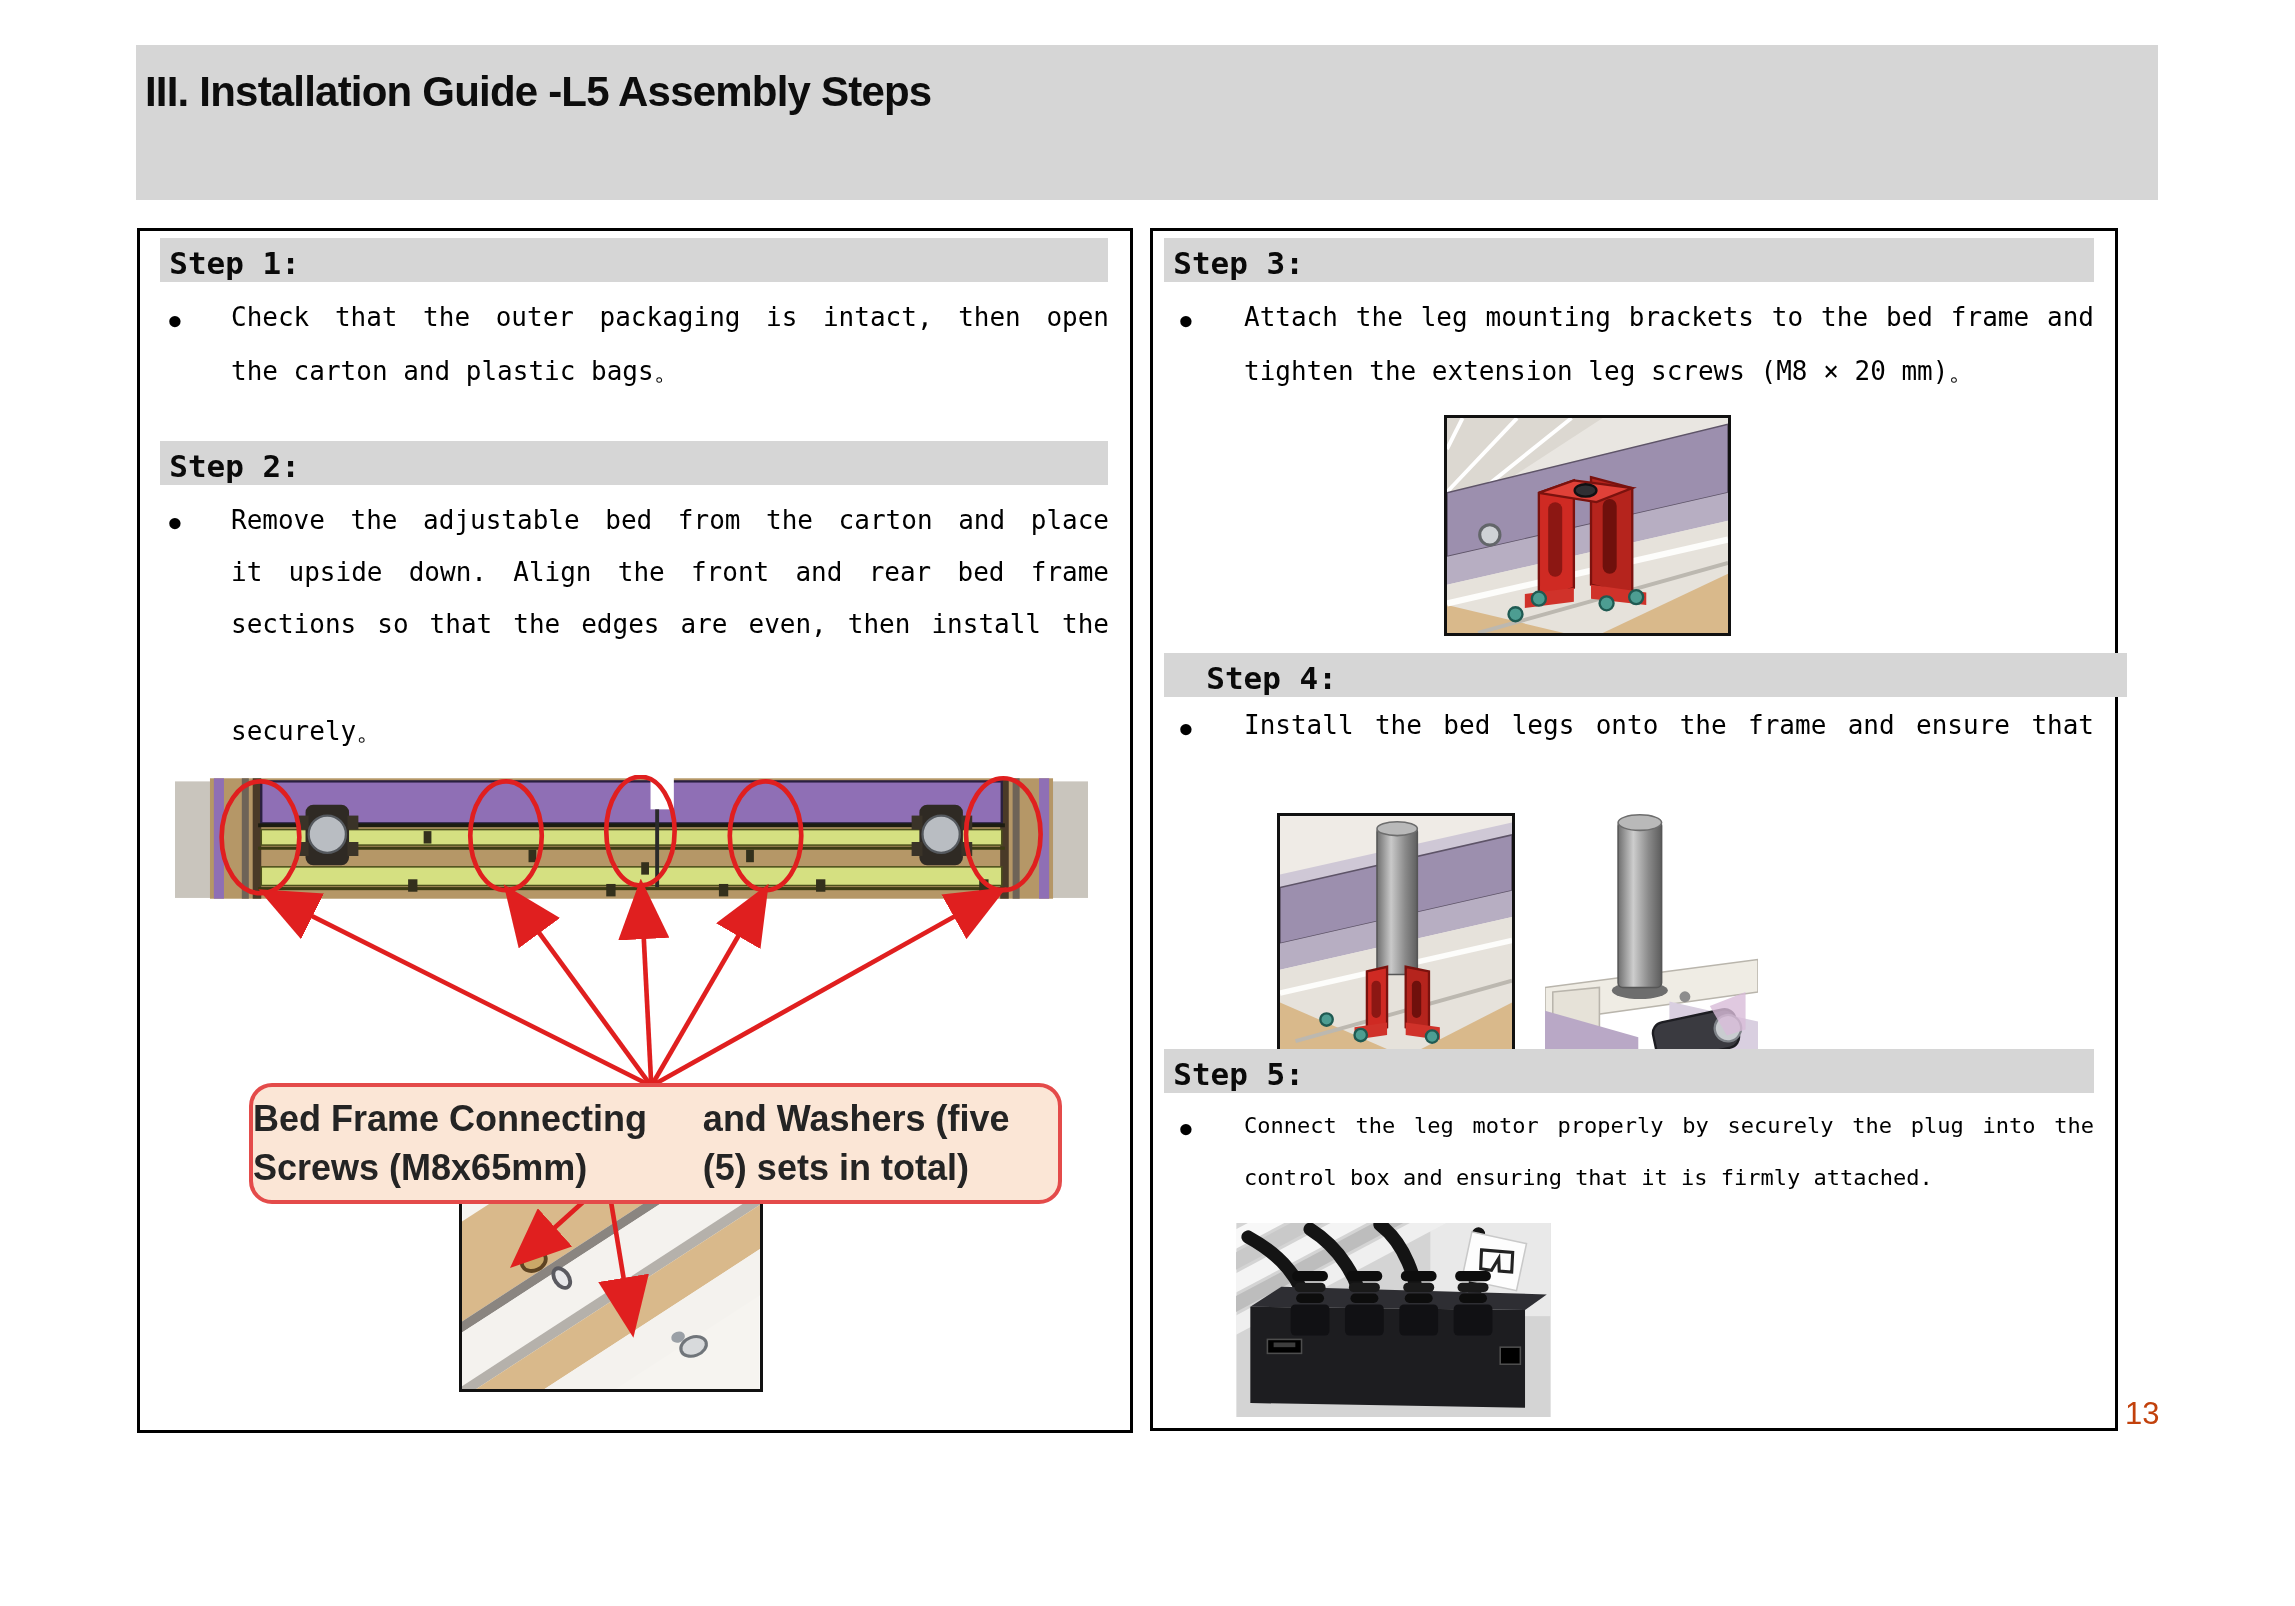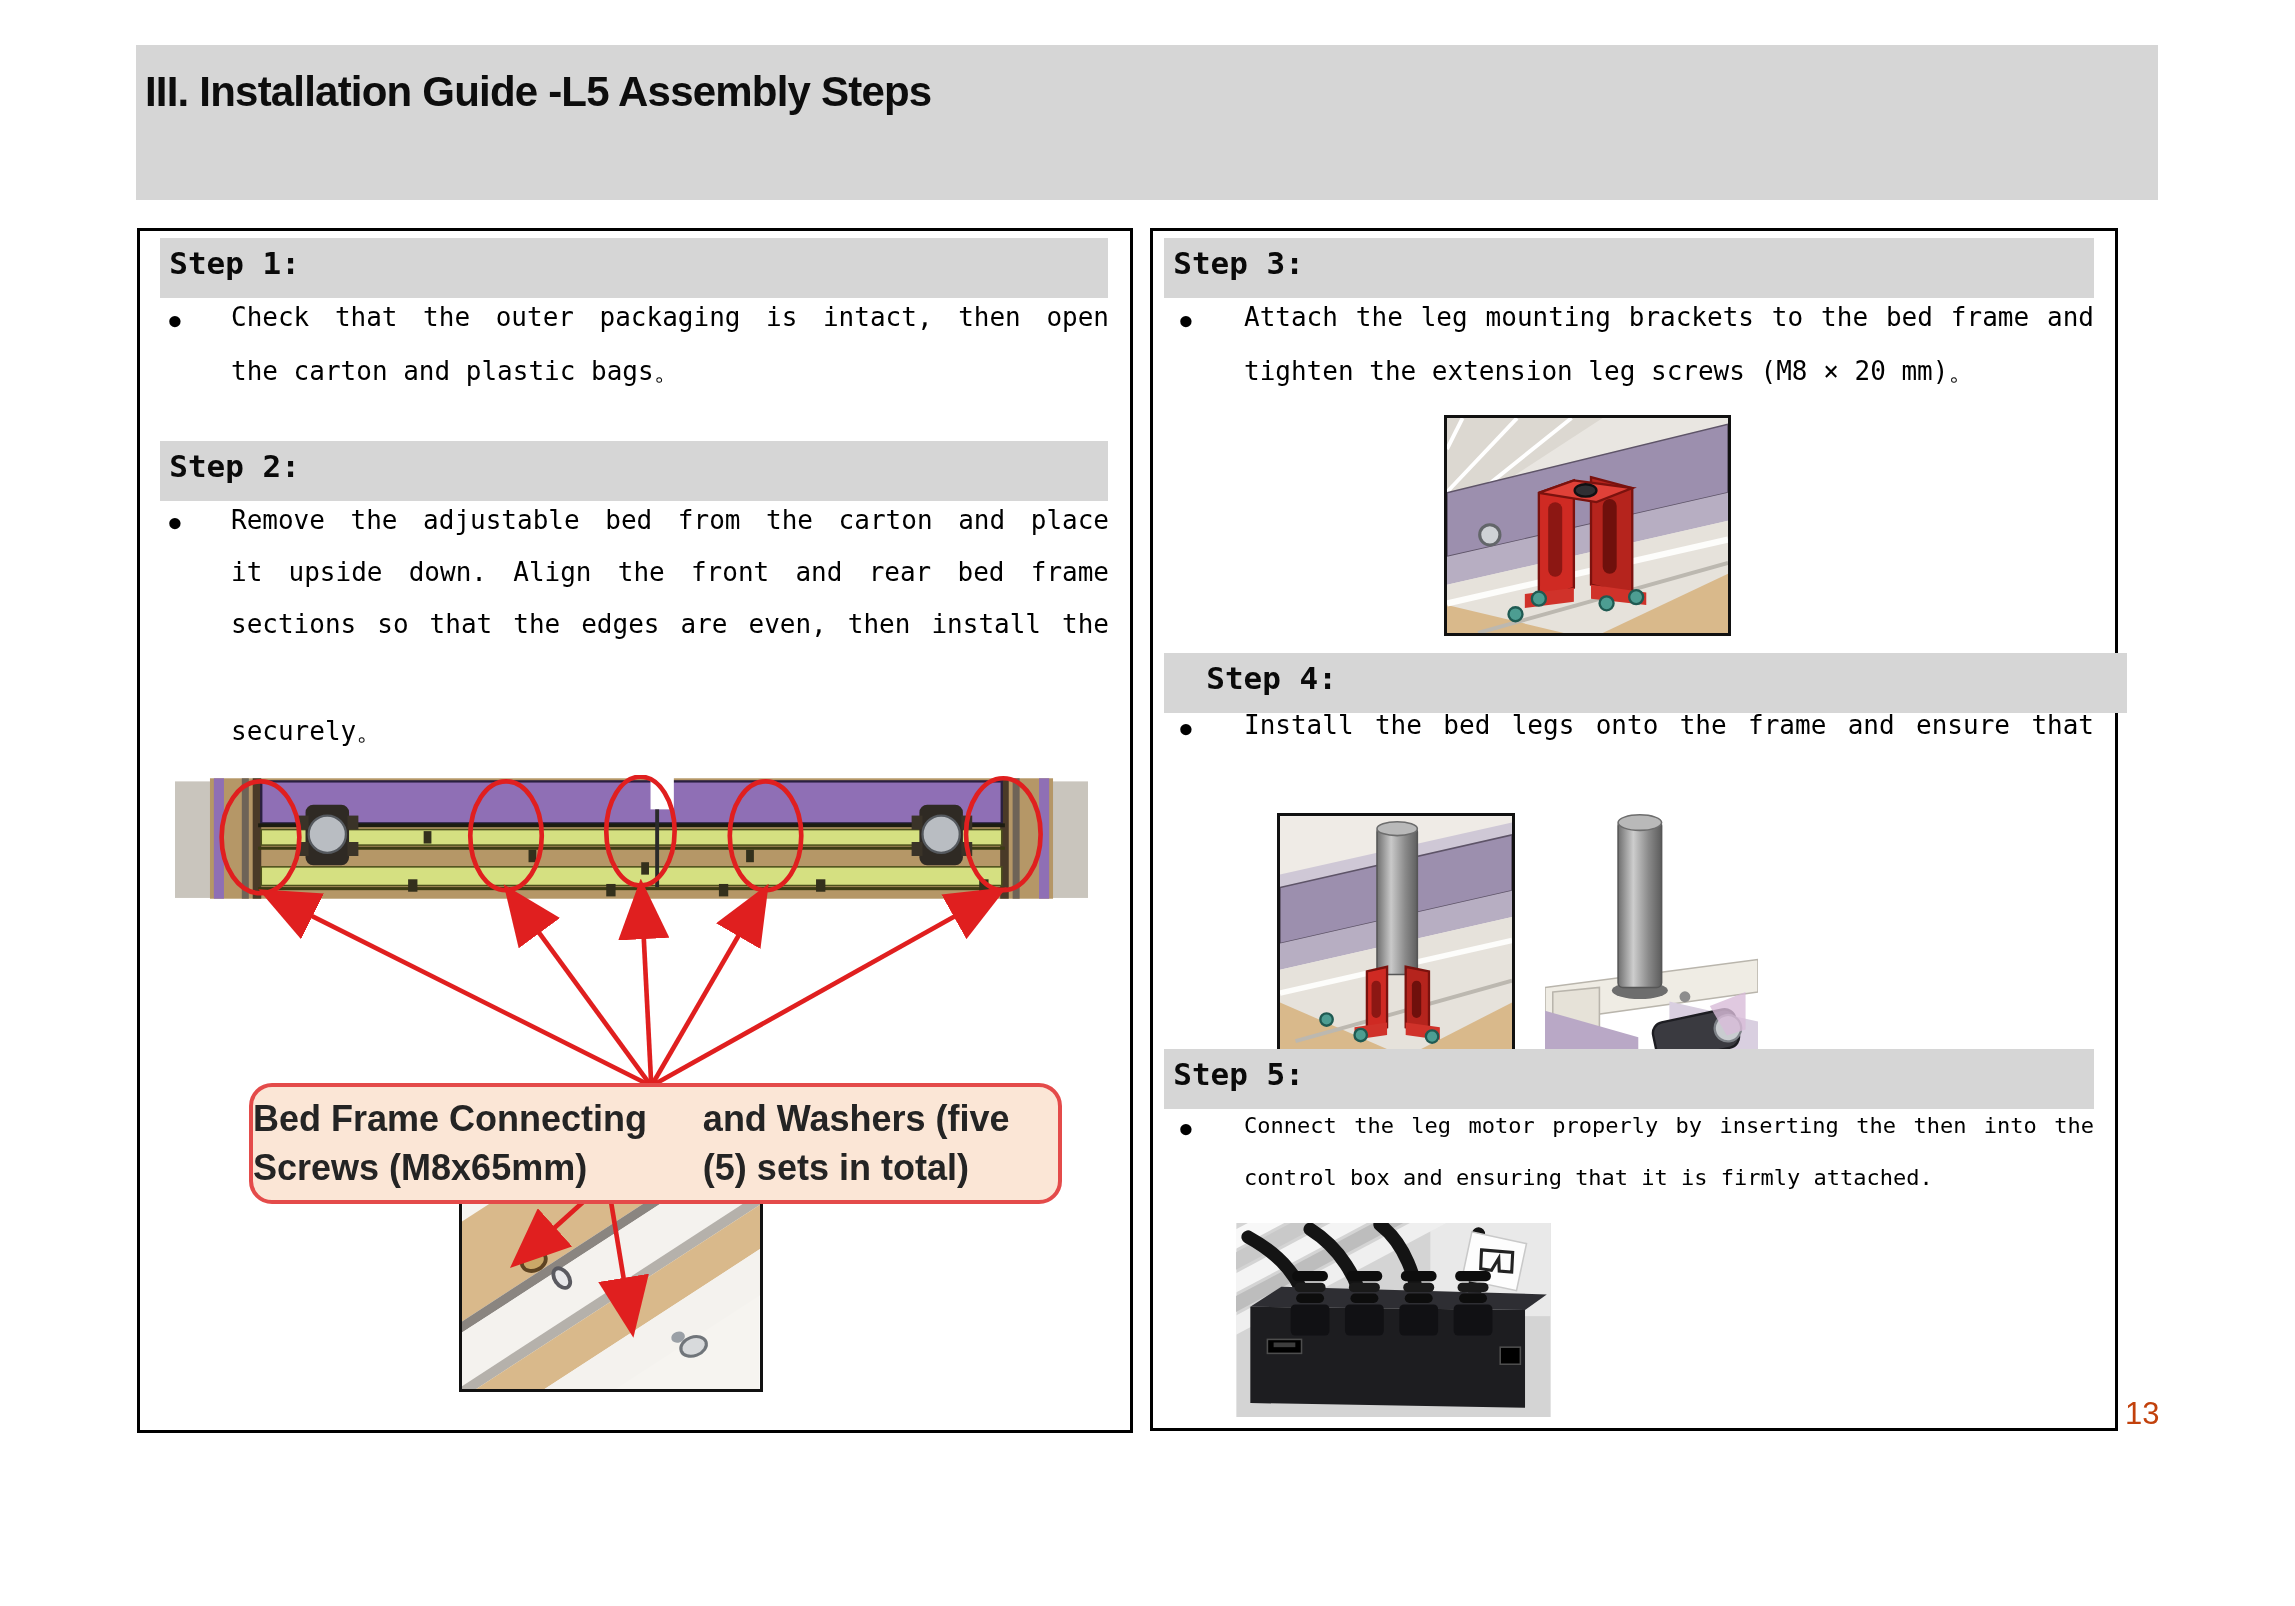--- a/index.html
+++ b/index.html
@@ -11,21 +11,21 @@
   }
   html,body{margin:0;padding:0;}
   body{background:#fff;font-family:"Liberation Sans",sans-serif;}
   .page{position:relative;width:2295px;height:1607px;background:var(--page-bg);overflow:hidden;}
   .abs{position:absolute;}
   .header-band{left:136px;top:45px;width:2022px;height:155px;background:var(--band-gray);}
   .title{left:145px;top:68px;font-size:42px;font-weight:bold;color:#0d0d0d;letter-spacing:-0.8px;text-align:right;}
   .panel{border:3.9px solid var(--box-border);background:#fff;}
   .panel-left{left:137px;top:228px;width:990px;height:1199px;}
   .panel-right{left:1150px;top:228px;width:962px;height:1197px;}
-  .stepbar{background:var(--band-gray);height:60px;}
+  .stepbar{background:var(--band-gray);height:44px;}
   .stepbar .lbl{font-family:"DejaVu Sans Mono","Liberation Mono",monospace;font-weight:bold;
     font-size:31px;line-height:51px;padding-left:9.3px;color:#0a0a0a;}
   .bullet{font-size:26.4px;color:#000;}
   .bline{font-family:"DejaVu Sans Mono","Liberation Mono",monospace;font-size:26px;color:var(--text);white-space:pre;}
   .bline.jl{text-align:justify;text-align-last:justify;white-space:normal;}
   .bline.sm{font-size:22px;}
   .callout{left:249px;top:1083px;width:805px;height:113px;background:var(--callout-bg);
     border:4.7px solid var(--callout-border);border-radius:23px;z-index:5;
     display:flex;flex-direction:row;align-items:center;justify-content:center;}
   .callout div{font-size:36px;font-weight:bold;color:#242424;line-height:1.35;}
@@ -265,21 +265,21 @@
       <rect x="140" y="268" width="108" height="50" rx="14" fill="#3a3a40" stroke="#1d1d22" stroke-width="3"></rect>
       <circle cx="236" cy="293" r="17" fill="#c9ccd0" stroke="#7e8288" stroke-width="3"></circle>
     </g>
     <polygon points="212,256 258,238 258,286 234,294" fill="#d8bcd8" opacity="0.8"></polygon>
   </svg>
 
   <div class="abs stepbar" style="left:1164px;top:1049px;width:930px;">
     <div class="lbl">Step 5:</div>
   </div>
   <div class="abs bullet" style="left:1178px;top:1113px;">●</div>
-  <div class="abs bline sm jl" style="left:1244px;top:1113px;width:850px;">Connect the leg motor properly by inserting the then into the</div>
+  <div class="abs bline sm jl" style="left:1244px;top:1113px;width:850px;">Connect the leg motor properly by securely the plug into the</div>
   <div class="abs bline sm" style="left:1244px;top:1165px;">control box and ensuring that it is firmly attached.</div>
 
   <svg class="abs" style="left:1236px;top:1223px;" width="315" height="194" viewBox="0 0 405 250">
     <rect width="405" height="250" fill="#d4d4d4"></rect>
     <rect x="250" y="0" width="155" height="120" fill="#e9e9e9"></rect>
     <g transform="rotate(-28 110 40)">
       <rect x="-80" y="-40" width="380" height="22" fill="#f8f8f8"></rect>
       <rect x="-80" y="-14" width="380" height="20" fill="#c9c9c9"></rect>
       <rect x="-80" y="10" width="380" height="22" fill="#f4f4f4"></rect>
       <rect x="-80" y="36" width="380" height="18" fill="#bdbdbd"></rect>

